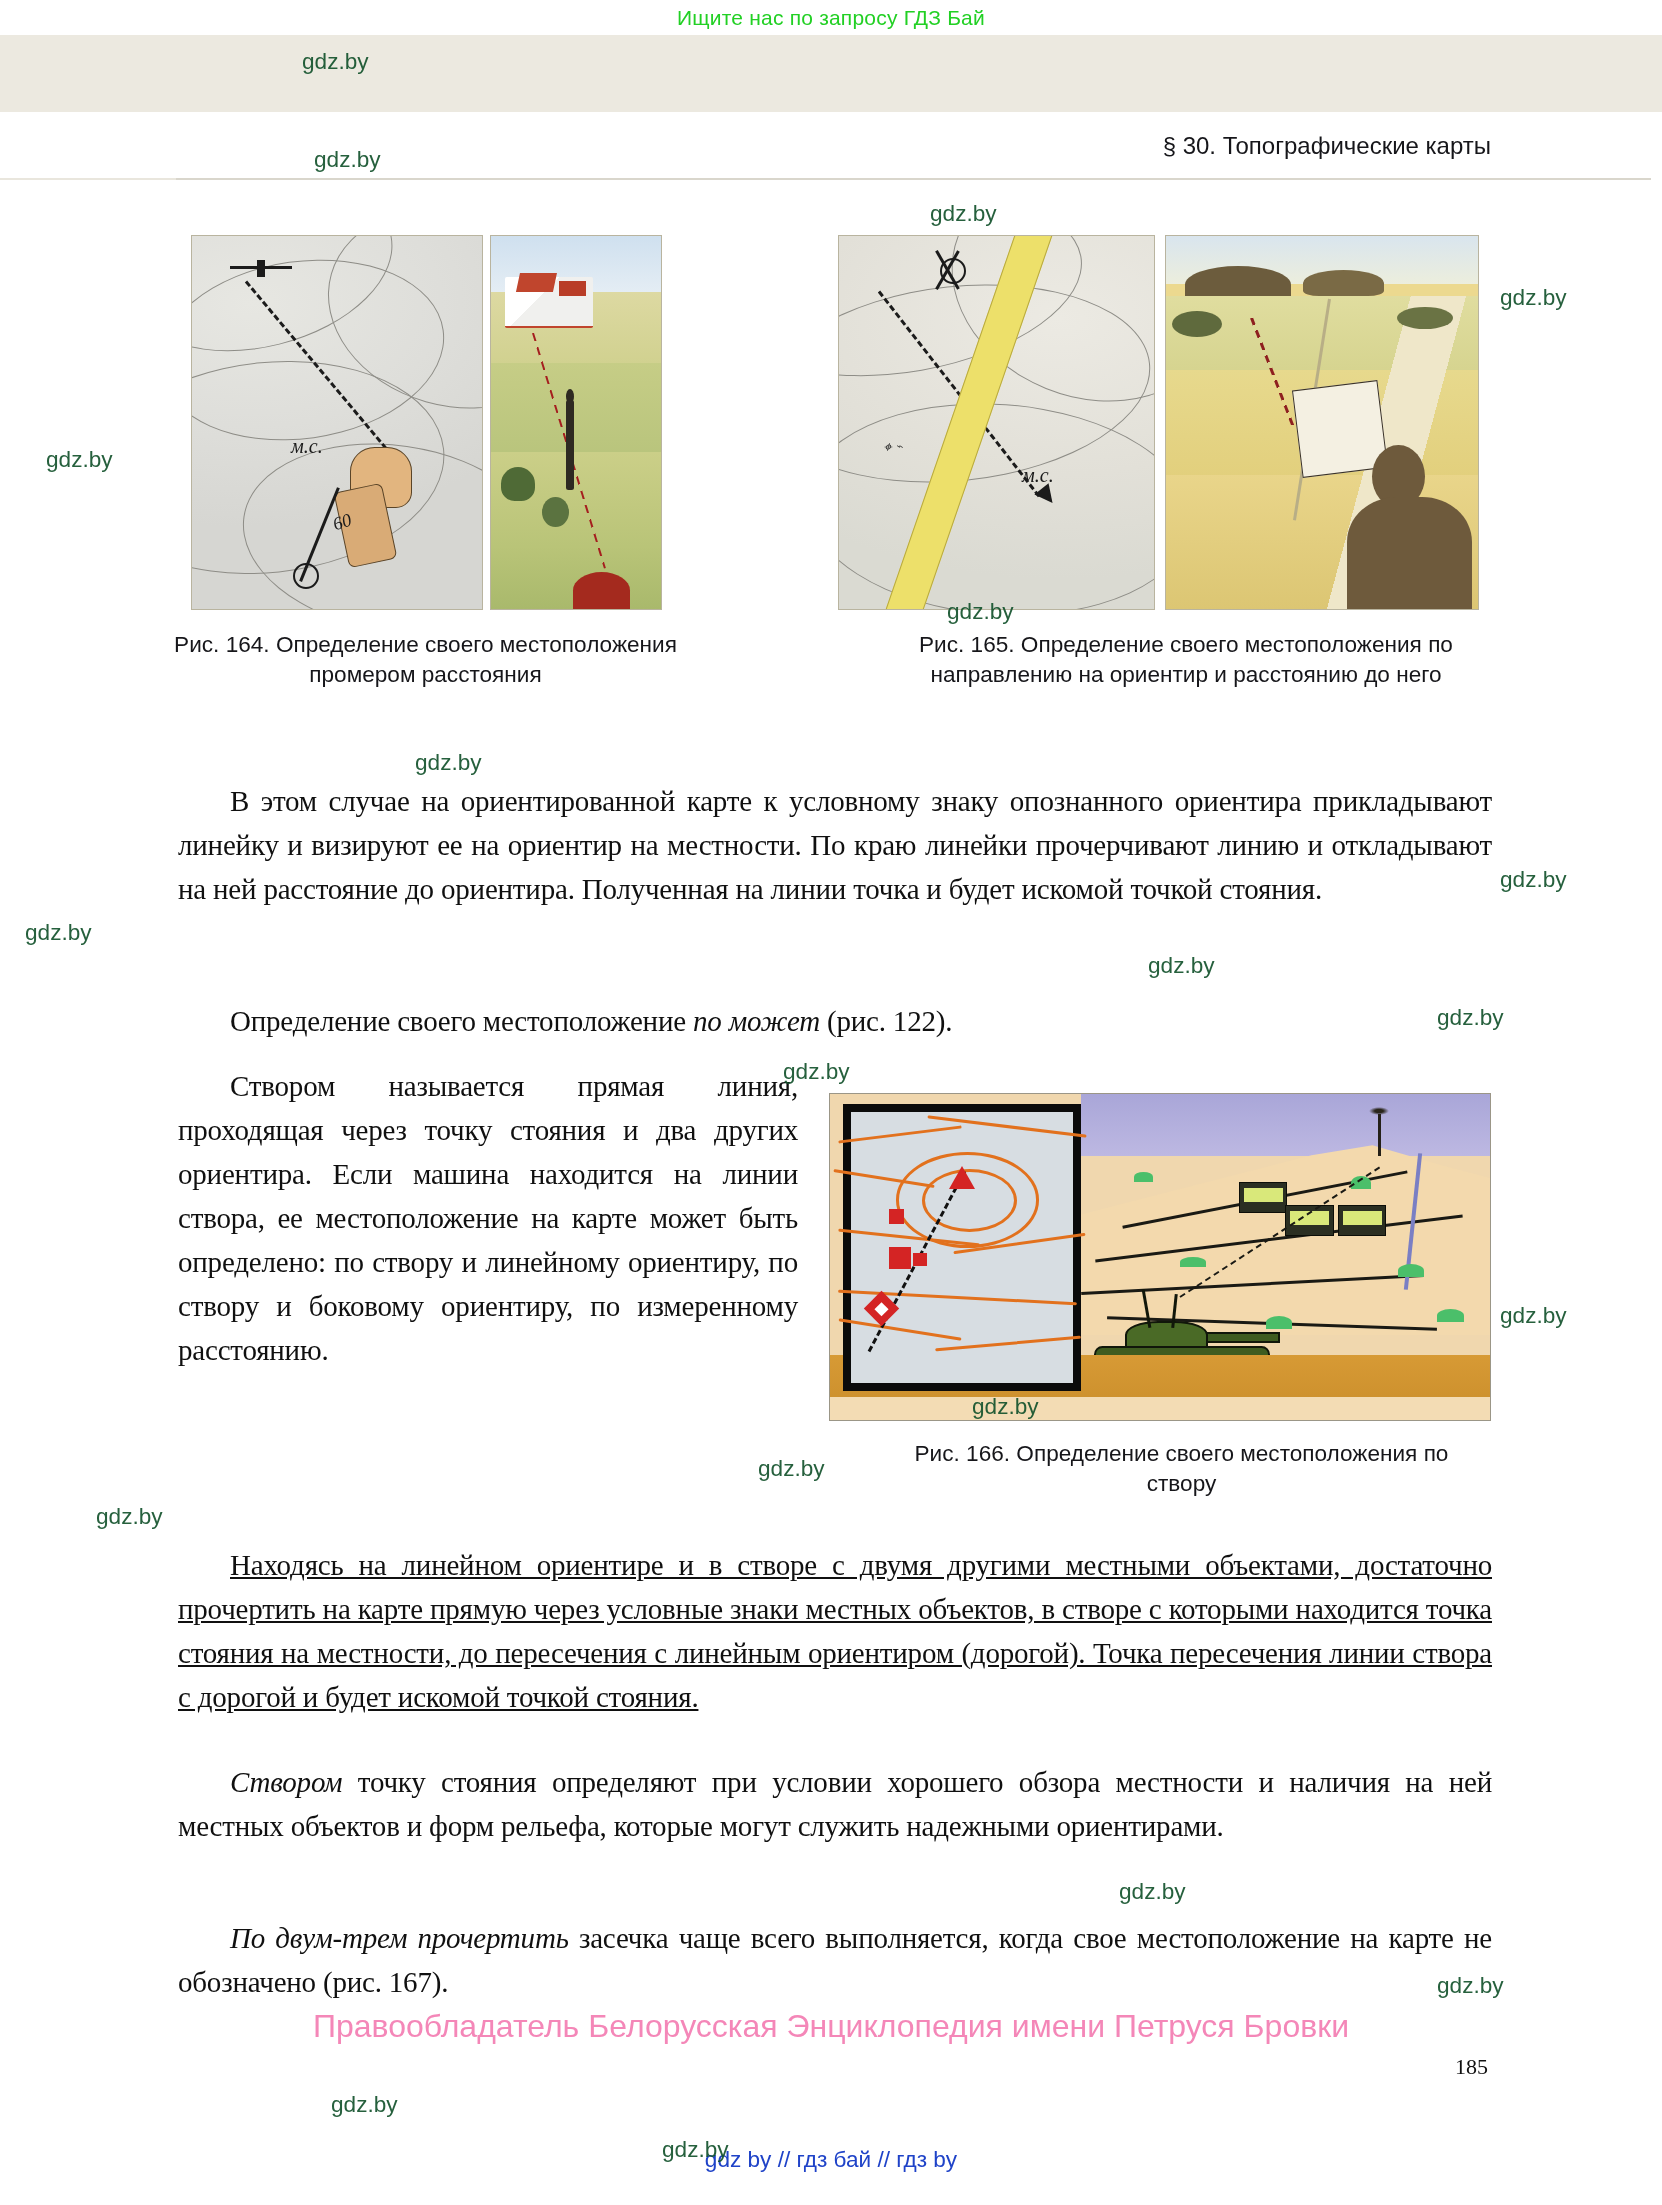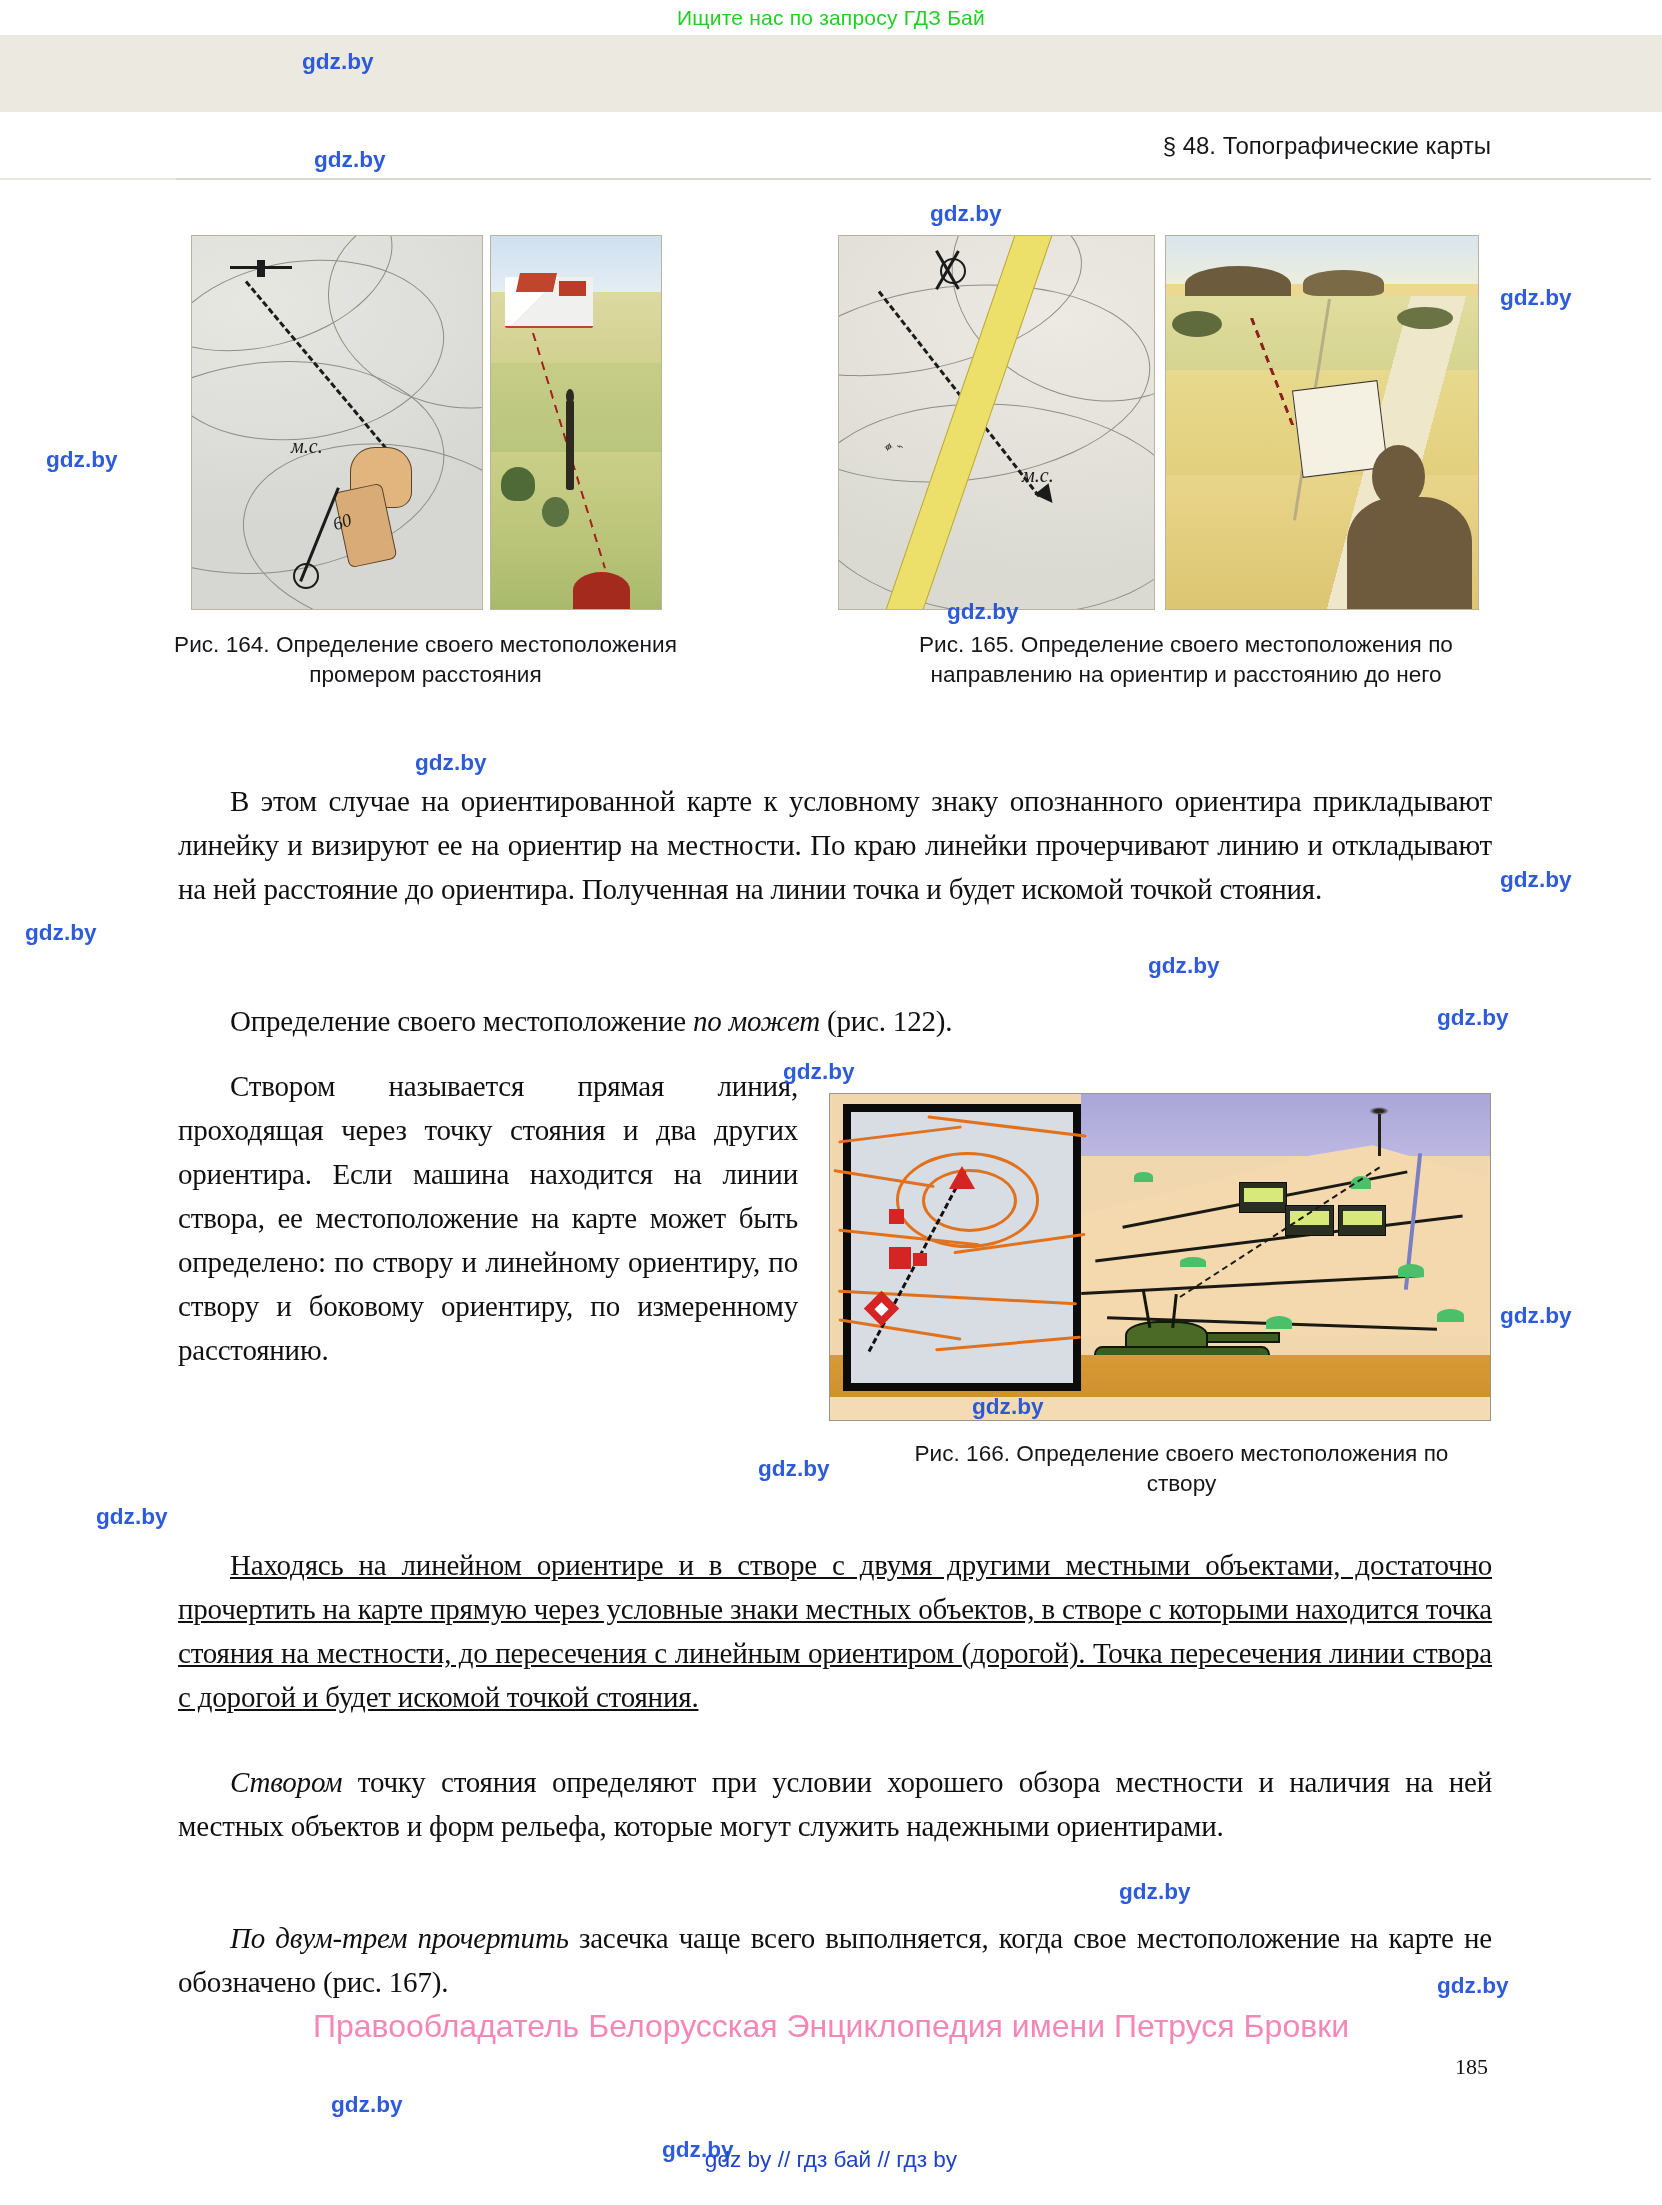--- a/index.html
+++ b/index.html
@@ -293,24 +293,23 @@
   .house::before { content:""; position:absolute; left:8%; top:18%; width:84%; height:46%;
      background:#d9e87a; }
   .grass { position:absolute; background:#4bbf6a; }
   .f166-stream { position:absolute; width:4.2px; background:#7a7fc4; }
   .f166-path { position:absolute; height:3.4px; background:#1a1a14; }
 
   
   .wm {
     position: absolute;
     font-family: "Liberation Sans", sans-serif;
-    color: #1d4ed8;
+    color: #14532d;
     white-space: nowrap;
     user-select: none;
-    font-weight: bold;
   }
 
   
   .copyright {
     position: absolute;
     left: 0; top: 2008px;
     width: 1662px;
     text-align: center;
     font-family: "Liberation Sans", sans-serif;
     font-size: 32px;
@@ -336,21 +335,21 @@
   }
 </style>
 </head>
 <body>
 
 <div class="promo-bar">Ищите нас по запросу ГДЗ Бай</div>
 
 <div class="page-band"></div>
 
 <div class="running-head">
-  <div class="sec-title">§ 48. Топографические карты</div>
+  <div class="sec-title">§ 30. Топографические карты</div>
 </div>
 <div class="head-rule-left"></div>
 <div class="head-rule"></div>
 
 <div class="fig-row">
 
   <div class="fig-pane f164a">
     <div class="topo-line" style="left:-67px; top:-50px; width:268px; height:159px; transform:rotate(-14deg);"></div>
     <div class="topo-line" style="left:-34px; top:25px; width:285px; height:176px; transform:rotate(-8deg);"></div>
     <div class="topo-line" style="left:-101px; top:126px; width:352px; height:209px; transform:rotate(-6deg);"></div>

